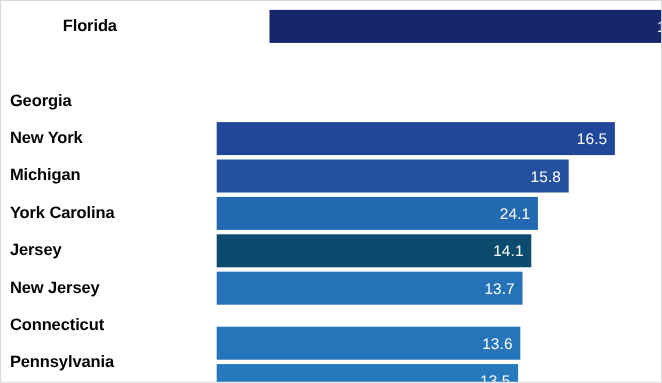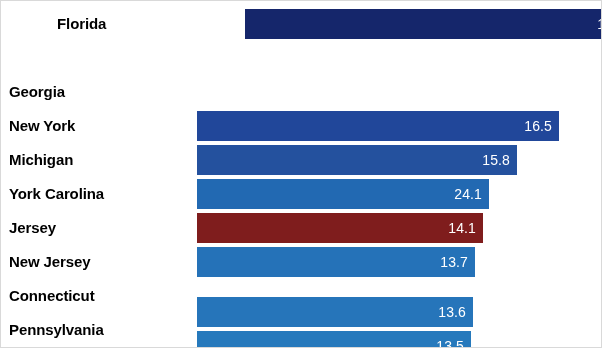--- a/index.html
+++ b/index.html
@@ -109,21 +109,21 @@
         <div class="cat-label">York Carolina</div>
         <div class="bar-track">
           <div class="bar" style="width: 292px; background: rgb(34, 105, 178);">
             <span class="bar-value">24.1</span>
           </div>
         </div>
       </div>
       <div class="bar-row" style="top: 212px;">
         <div class="cat-label">Jersey</div>
         <div class="bar-track">
-          <div class="bar" style="width: 286px; background: #7f1d1d;">
+          <div class="bar" style="width: 286px; background: #0c4a6e;">
             <span class="bar-value">14.1</span>
           </div>
         </div>
       </div>
       <div class="bar-row" style="top: 246px;">
         <div class="cat-label">New Jersey</div>
         <div class="bar-track">
           <div class="bar" style="width: 278px; background: rgb(37, 114, 184);">
             <span class="bar-value">13.7</span>
           </div>

